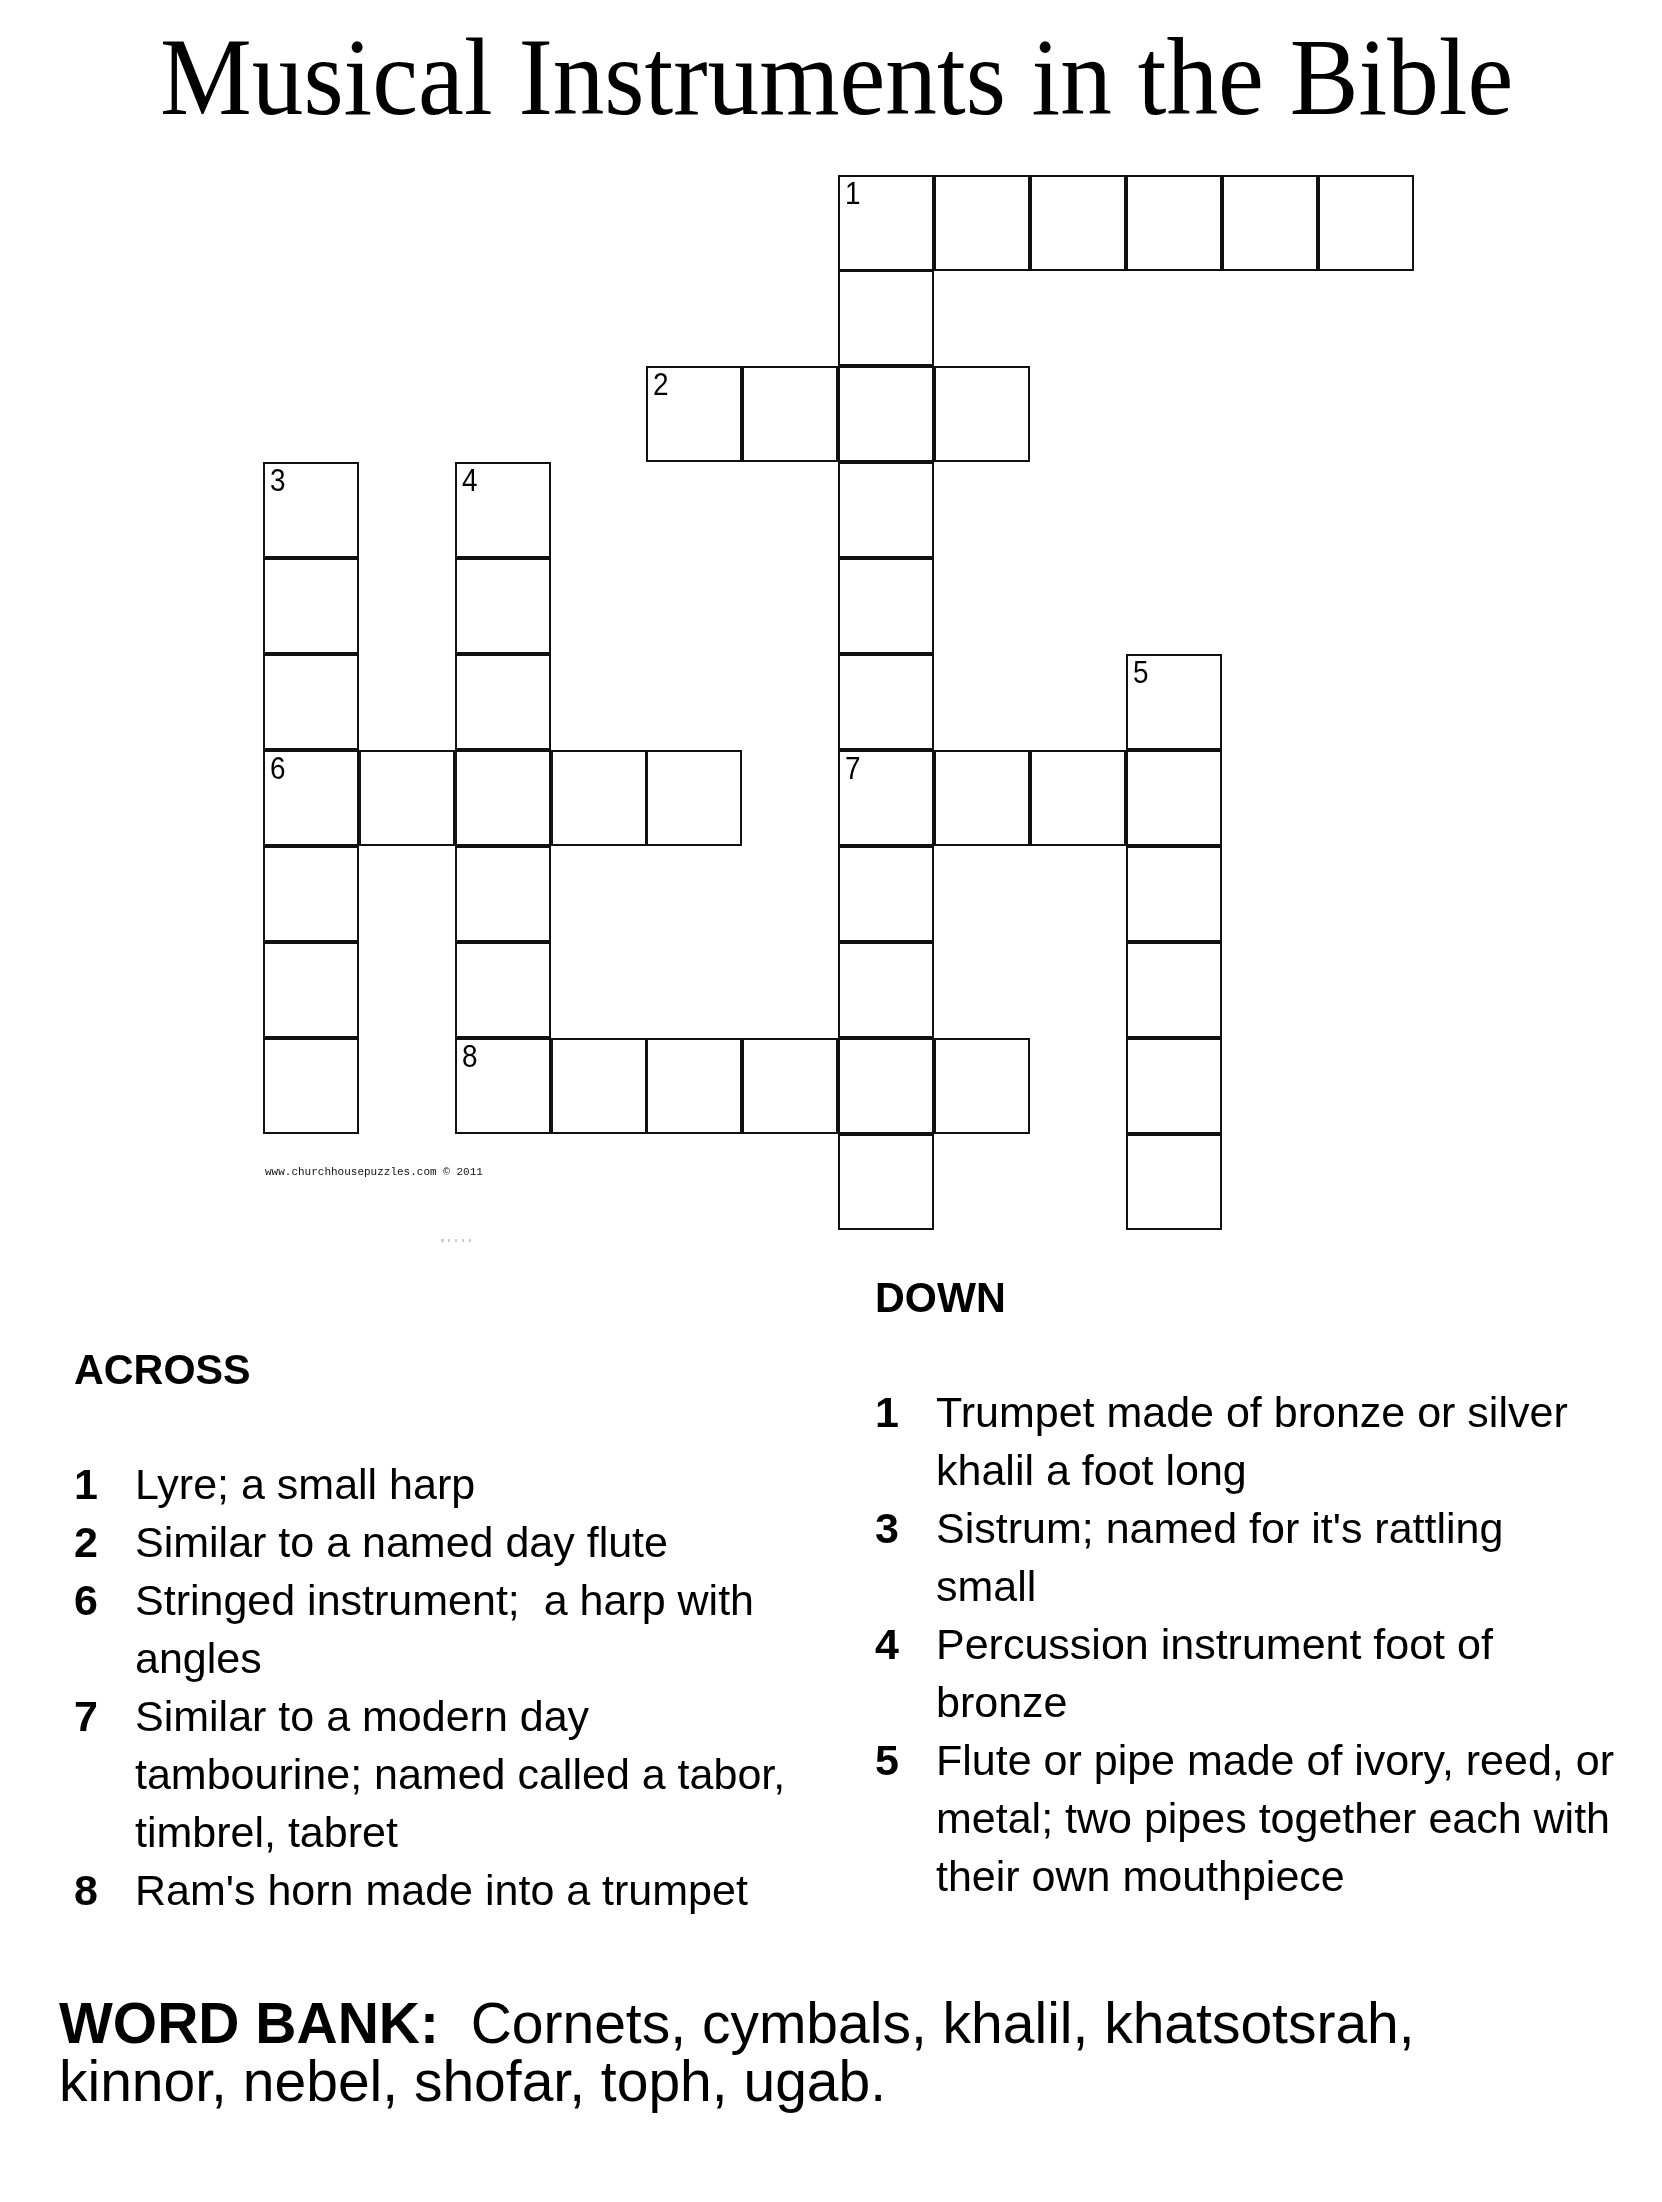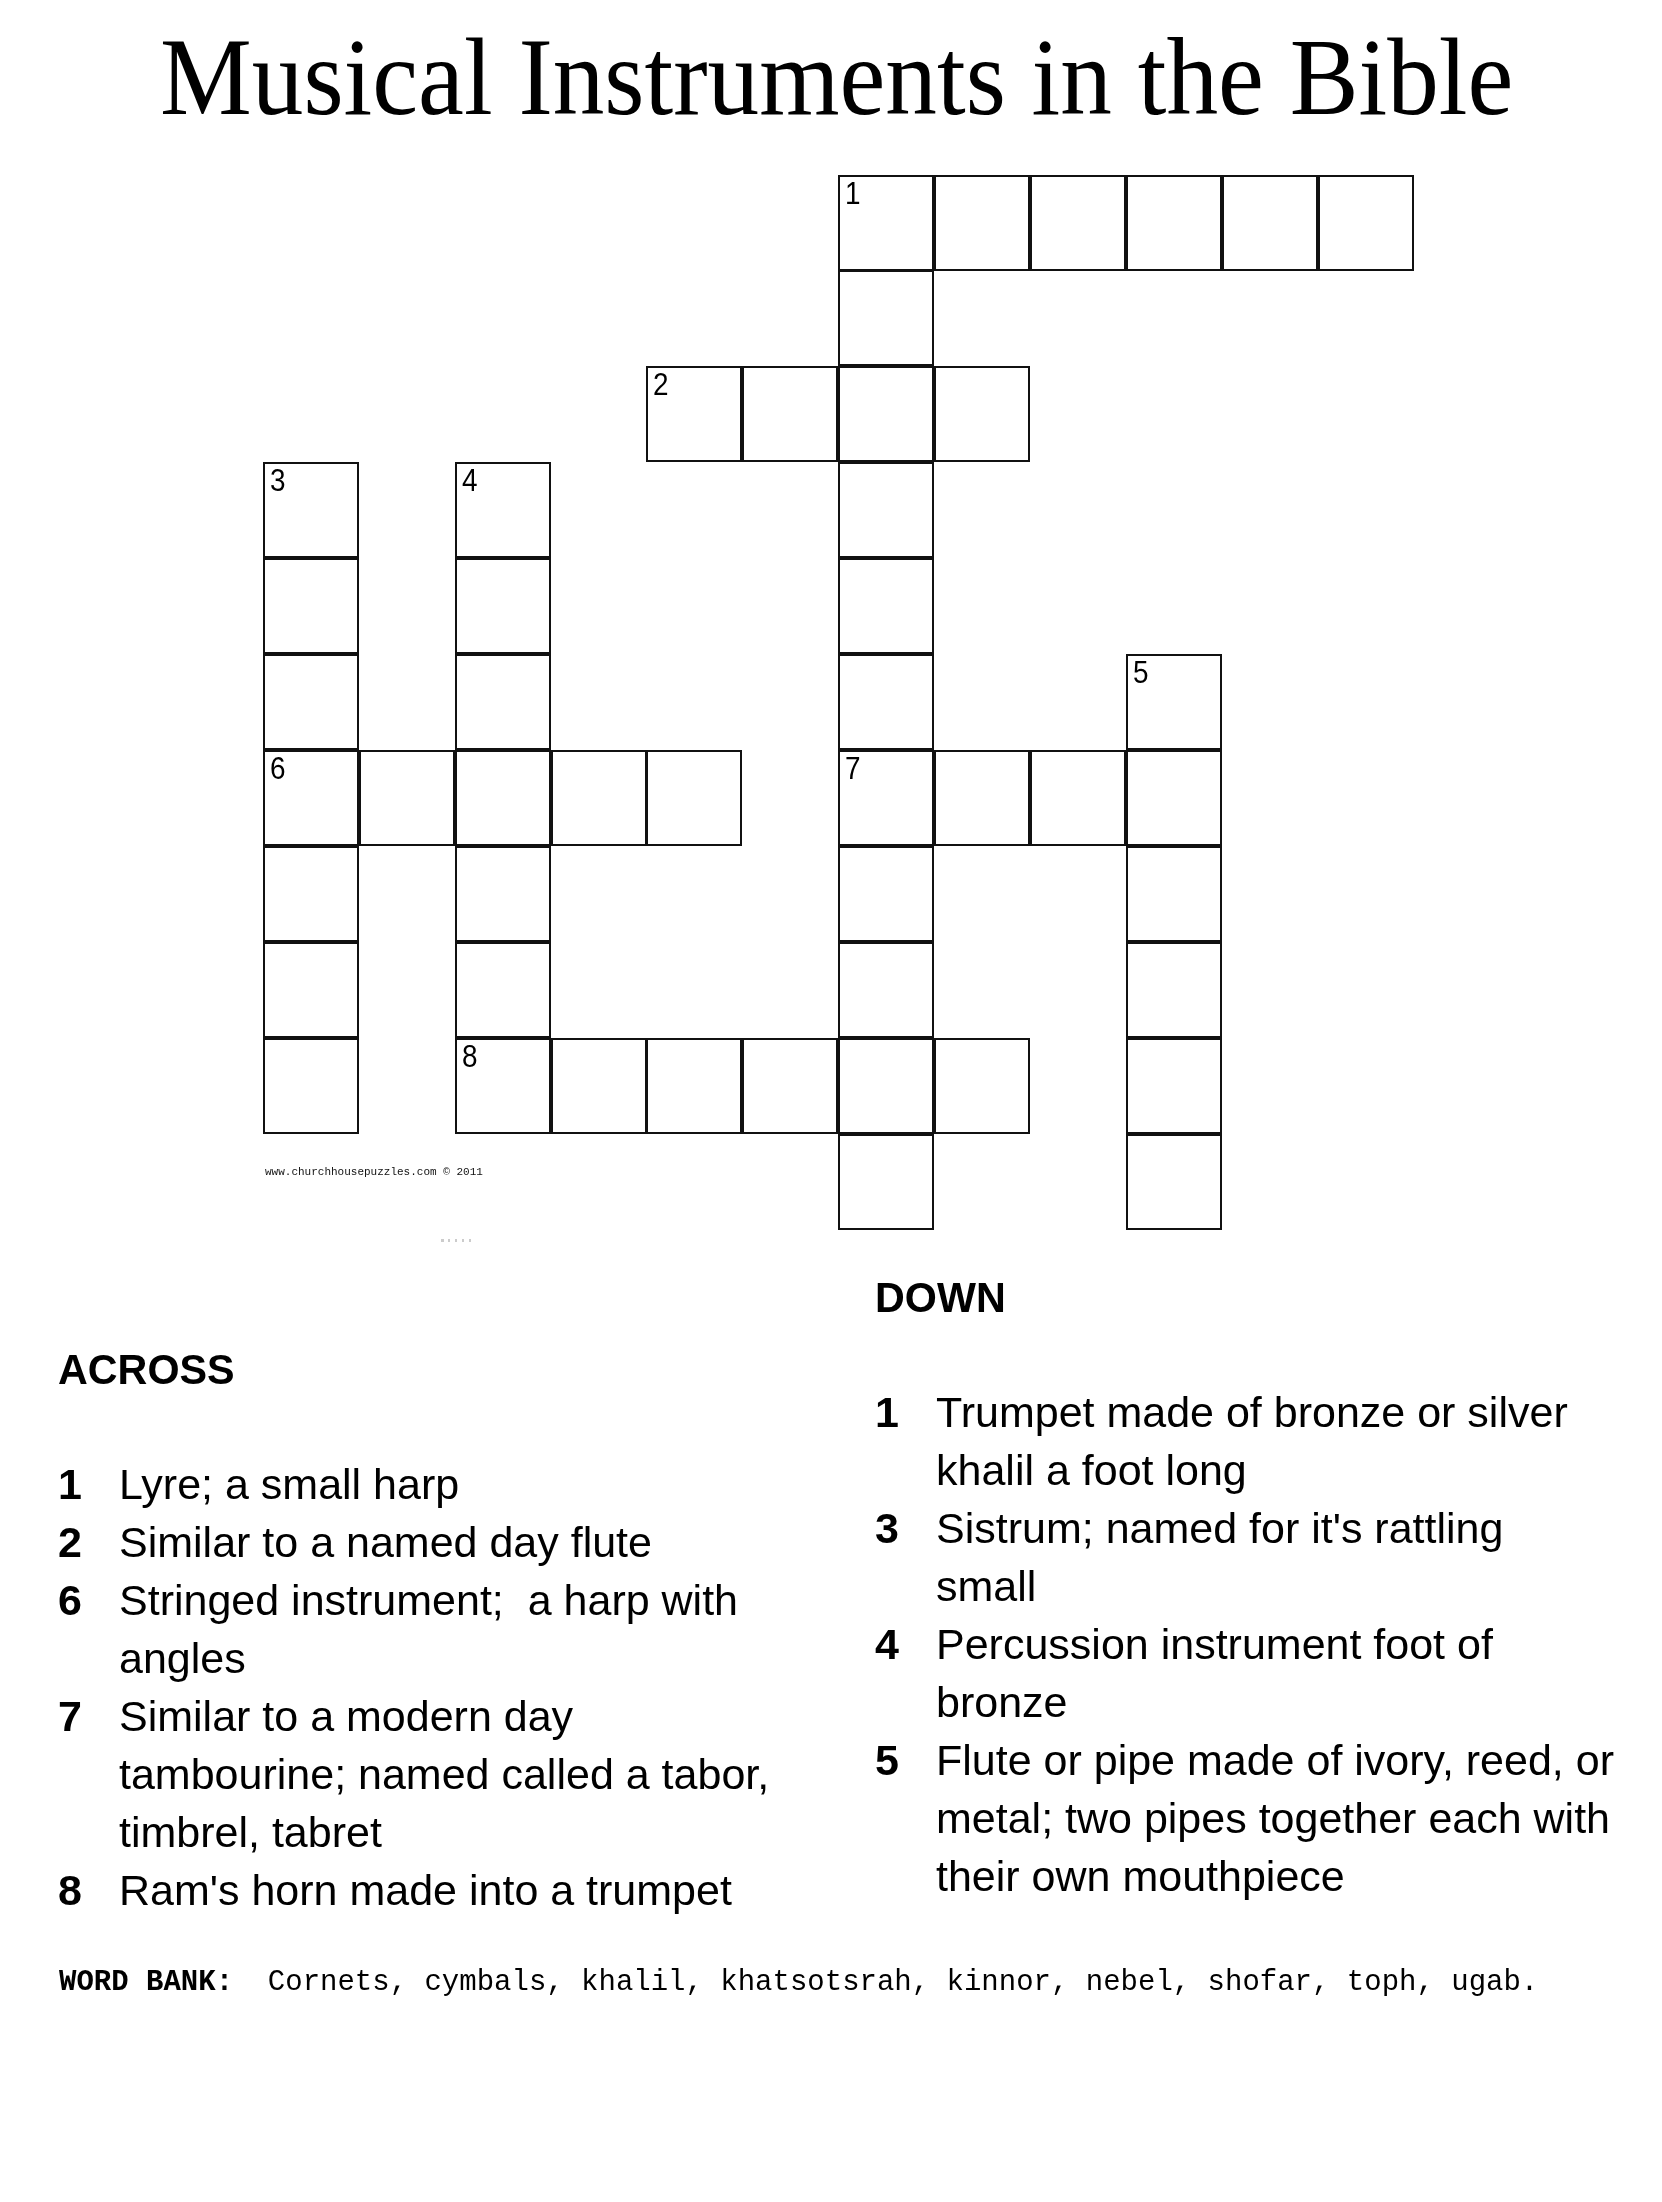--- a/index.html
+++ b/index.html
@@ -28,25 +28,25 @@
     background: repeating-linear-gradient(90deg, #ccc 0 2.6px, transparent 2.6px 6.9px); }
   .section { position: absolute; font-family: "Liberation Sans", sans-serif; }
   .section h2 {
     margin: 0; font-size: 43px; line-height: 58px; font-weight: bold; height: 58px;
     transform: scaleX(0.96); transform-origin: left top;
   }
   .clues { position: absolute; top: 115px; left: 0; width: 740px; }
   .clue { display: flex; font-size: 43px; line-height: 58px; }
   .clue .n { width: 49px; flex: 0 0 49px; font-weight: bold; }
   .clue .t { flex: 1; white-space: pre-wrap; margin-left: 12px; }
-  .across { left: 58px; top: 1340px; width: 757px; }
+  .across { left: 74px; top: 1340px; width: 757px; }
   .down { left: 875px; top: 1268px; width: 757px; }
   .wordbank {
-    position: absolute; left: 59px; top: 1954px; width: 1514px;
-    font-family: Liberation Mono, monospace; font-size: 29px; line-height: 58px;
+    position: absolute; left: 59px; top: 1994px; width: 1514px;
+    font-family: Liberation Sans, sans-serif; font-size: 57px; line-height: 58px;
   }
   .wordbank .lbl { font-weight: bold; }
 </style>
 </head>
 <body>
 
 <div class="title">Musical Instruments in the Bible</div>
 
 <div class="grid" id="grid">
     <div class="cell" style="left: 839px; top: 176px;">

